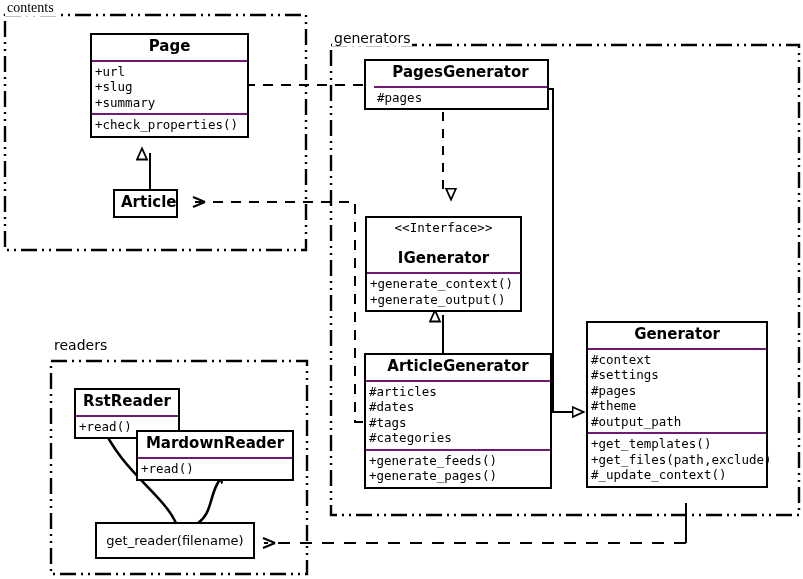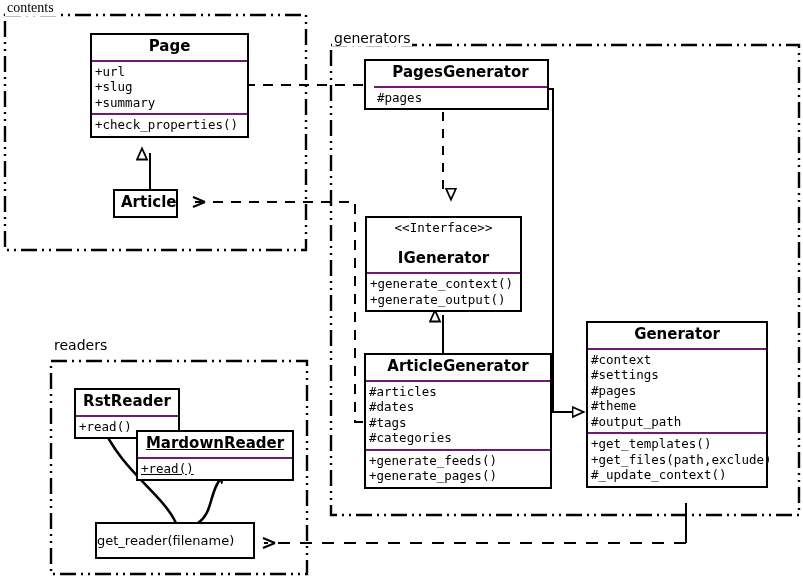--- a/index.html
+++ b/index.html
@@ -77,20 +77,21 @@
     white-space: pre;
   }
   
   .fnbox {
     position: absolute;
     border: 2px solid #000;
     background: #ffffff;
     box-sizing: border-box;
     display: flex;
     align-items: center;
+    justify-content: center;
   }
   .fnbox .label {
     font-family: "DejaVu Sans", sans-serif;
     font-size: 13px;
     color: #000;
     white-space: nowrap;
   }
 </style>
 </head>
 <body>
@@ -231,21 +232,21 @@
     </div>
   </div>
 
   <div class="cls" style="left:74px; top:388px; width:106px;">
     <div class="name">RstReader</div>
     <div class="compartment">
       <div class="member">+read()</div>
     </div>
   </div>
 
-  <div class="cls" style="left:136px; top:430px; width:158px;text-decoration:underline;">
+  <div class="cls" style="left:136px; top:430px; width:158px;">
     <div class="name">MardownReader</div>
     <div class="compartment">
       <div class="member">+read()</div>
     </div>
   </div>
 
   <div class="fnbox" style="left:95px; top:522px; width:160px; height:37px;">
     <span class="label">get_reader(filename)</span>
   </div>
 

